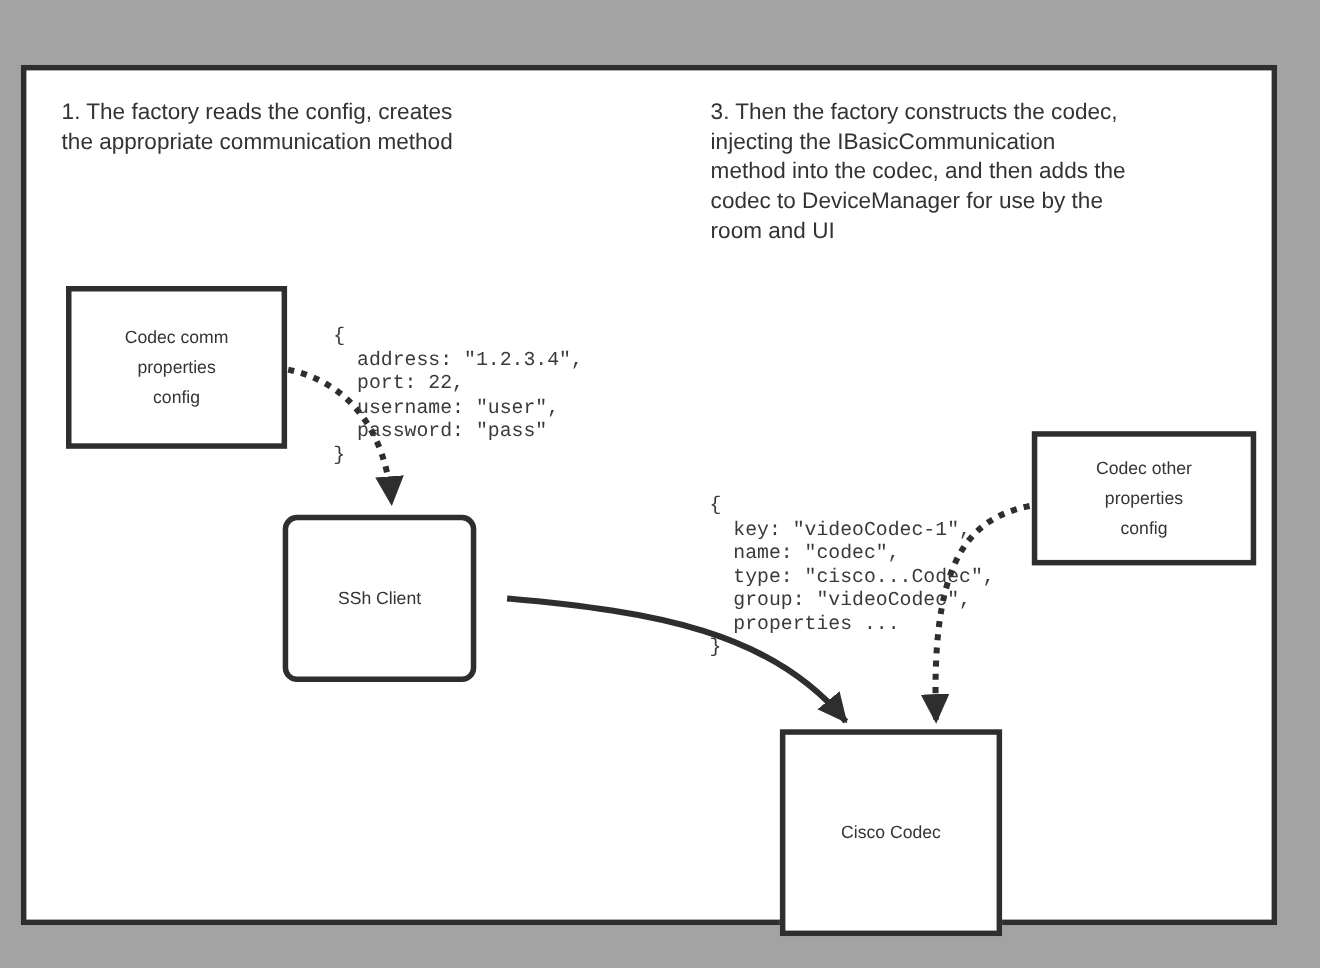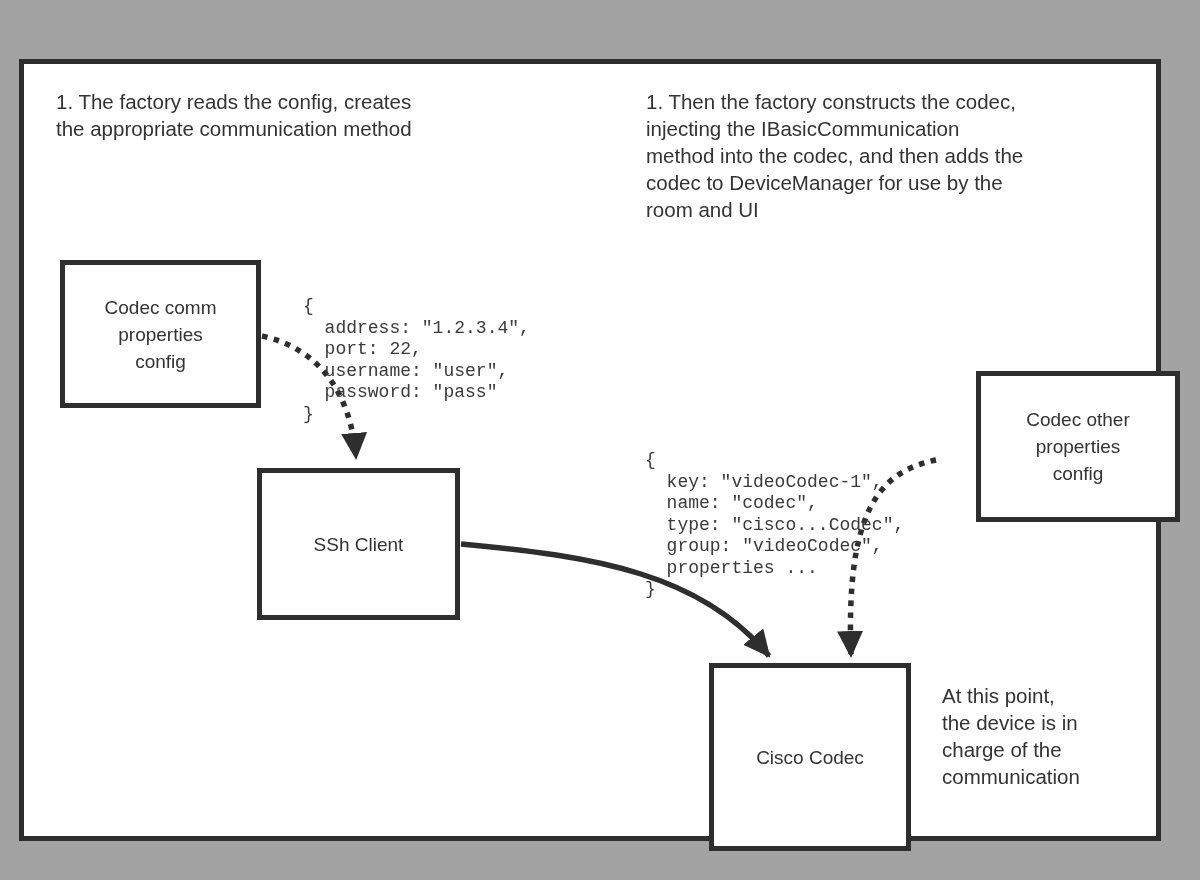--- a/index.html
+++ b/index.html
@@ -57,28 +57,28 @@
   .note-final { left: 942px; top: 682px; width: 240px; }
   .dbox {
     position: absolute;
     border: 5px solid #2e2e2e;
     box-sizing: border-box;
     background: #ffffff;
     display: flex;
     align-items: center;
     justify-content: center;
     text-align: center;
-    font-size: 19px;
+    font-size: 16px;
     line-height: 27px;
     white-space: pre-line;
     color: #333333;
   }
   .box-codec-comm  { left: 60px;  top: 260px; width: 201px; height: 148px; }
-  .box-ssh-client  { left: 257px; top: 468px; width: 203px; height: 152px; }
-  .box-codec-other { left: 938px; top: 371px; width: 204px; height: 151px; margin-left: 38px; }
+  .box-ssh-client  { left: 257px; top: 468px; width: 176px; height: 152px; border-radius: 13px; }
+  .box-codec-other { left: 938px; top: 392px; width: 204px; height: 122px; }
   .box-cisco-codec { left: 709px; top: 663px; width: 202px; height: 188px; }
   .code {
     position: absolute;
     margin: 0;
     font-family: "Liberation Mono", "DejaVu Sans Mono", monospace;
     font-size: 18px;
     line-height: 21.5px;
     white-space: pre;
     color: #3a3a3a;
     background: transparent;
@@ -99,29 +99,25 @@
         <polygon points="0,0 27,13 0,26" fill="#2e2e2e"></polygon>
       </marker>
     </defs>
     <path class="dotted" d="M 262 336 C 318 348, 351 392, 356 458" marker-end="url(#arrowhead)"></path>
     <path class="solid" d="M 461 544 C 595 556, 702 574, 769 656" marker-end="url(#arrowhead)"></path>
     <path class="dotted" d="M 936 460 C 876 472, 846 516, 851 656" marker-end="url(#arrowhead)"></path>
   </svg>
 
   <div class="note note-step1">1. The factory reads the config, creates
 the appropriate communication method</div>
-  <div class="note note-step2">1. Then the factory constructs the codec,
+  <div class="note note-step2">3. Then the factory constructs the codec,
 injecting the IBasicCommunication
 method into the codec, and then adds the
 codec to DeviceManager for use by the
 room and UI</div>
-  <div class="note note-final">At this point,
-the device is in
-charge of the
-communication</div>
 
   <div class="dbox box-codec-comm">
     <span>Codec comm
 properties
 config</span>
   </div>
   <div class="dbox box-ssh-client">
     <span>SSh Client</span>
   </div>
   <div class="dbox box-codec-other">

